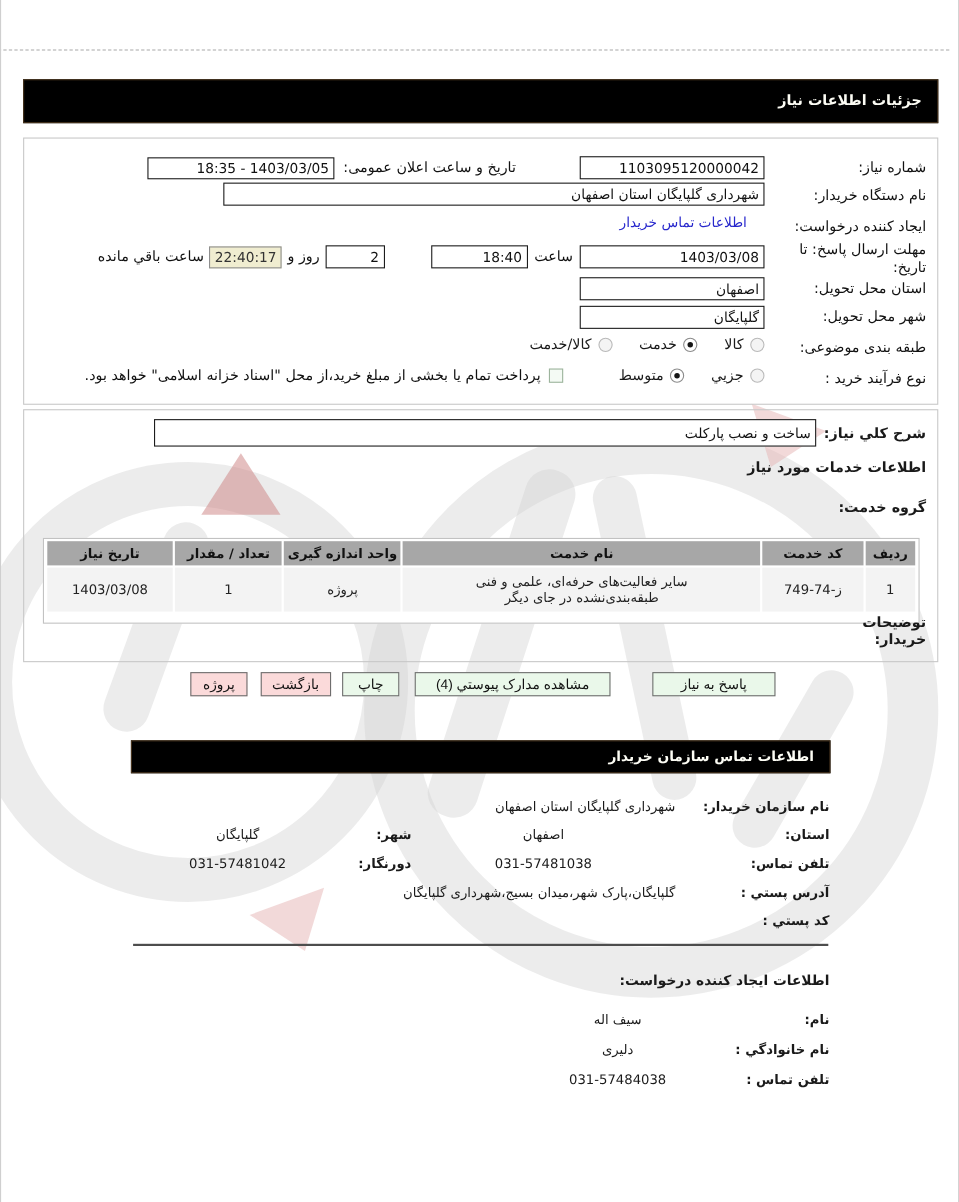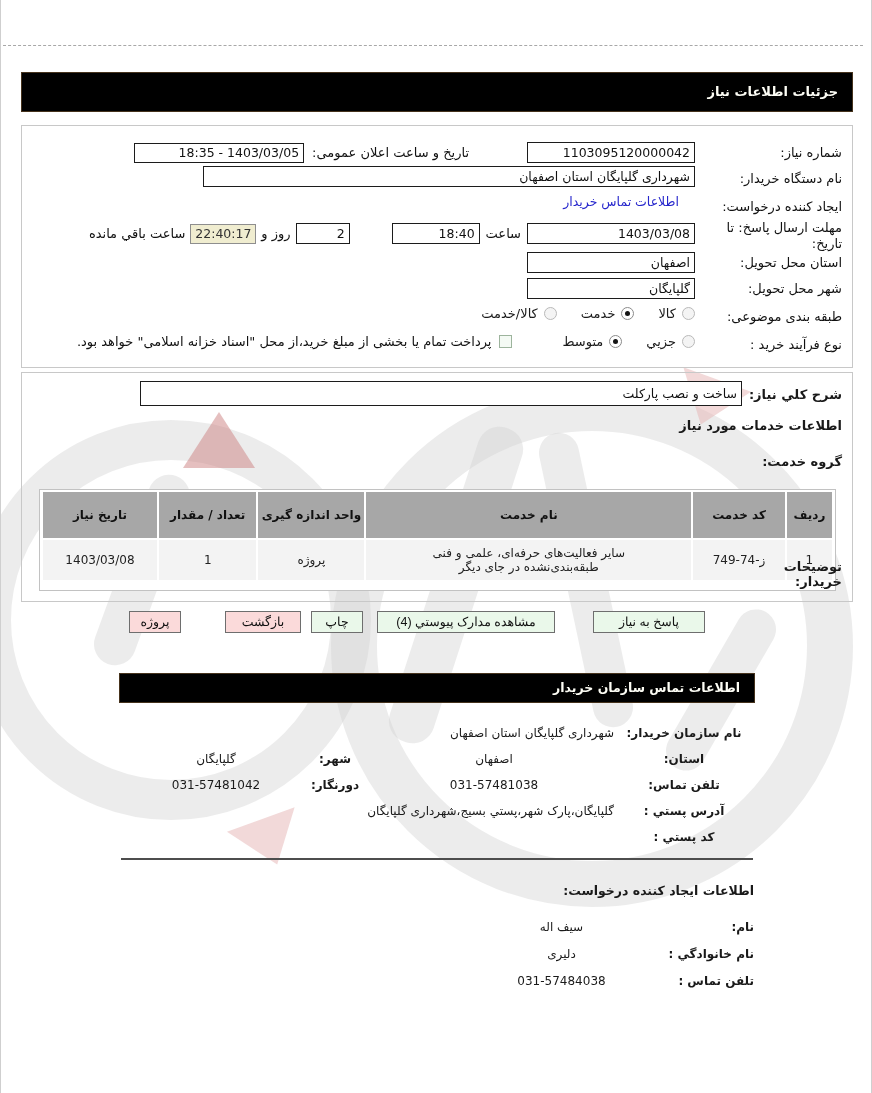--- a/index.html
+++ b/index.html
@@ -49,37 +49,37 @@
   .radio.on{background:#fff;border-color:#8b8b8b;}
   .radio.on::after{content:"";position:absolute;top:3px;left:3px;right:3px;bottom:3px;background:#151515;border-radius:50%;}
   .opt{font-size:13px;margin:0 6px 0 24px;}
   .checkbox{width:13px;height:13px;border:1px solid #9db49d;background:#f4faf4;display:inline-block;box-sizing:border-box;flex:0 0 auto;}
 
   
   .h-bold{position:absolute;font-size:13px;font-weight:bold;right:10px;}
 
   .tablewrap{position:absolute;background:#fff;border:1px solid #c2c2c2;padding:0 1px 8px 1px;box-sizing:border-box;}
   table.svc{border-collapse:separate;border-spacing:2px;width:100%;}
-  table.svc th{background:#a7a7a7;color:#111;font-size:12px;font-weight:bold;padding:16px 2px;white-space:nowrap;margin-top:48px;}
+  table.svc th{background:#a7a7a7;color:#111;font-size:12px;font-weight:bold;padding:4px 2px;white-space:nowrap;margin-top:48px;}
   table.svc td{background:#f3f3f3;font-size:12px;text-align:center;padding:3px 2px;height:34px;color:#222;}
 
   .notebox{position:absolute;background:#fff;border:1px solid #1c1c1c;height:31px;line-height:29px;
     font-size:12.5px;text-align:center;box-sizing:border-box;overflow:hidden;white-space:nowrap;}
 
   
   .btnrow{position:absolute;display:flex;direction:rtl;align-items:center;}
   .btn{height:22px;line-height:20px;font-size:12.5px;border:1px solid #6e6e6e;
     padding:0 10px;box-sizing:border-box;cursor:pointer;white-space:nowrap;color:#111;}
   .btn.green{background:#eaf8ea;}
   .btn.pink{background:#fbdada;}
 
   
   .cgrid{position:absolute;display:grid;grid-template-columns:140px 240px 78px 160px;direction:rtl;
     font-size:12px;row-gap:0;}
-  .cgrid > div{height:26px;line-height:26px;white-space:nowrap;text-align:center;}
+  .cgrid > div{height:26px;line-height:26px;white-space:nowrap;}
   .cl{font-weight:bold;text-align:right;}
   .cv{text-align:center;}
   .cv.ta-r{text-align:right;overflow:visible;}
 
   .divider{position:absolute;border-top:2px solid #4d4d4d;}
 
   .kgrid{position:absolute;display:grid;grid-template-columns:125px 135px;direction:rtl;font-size:12px;}
   .kgrid > div{height:27px;line-height:27px;white-space:nowrap;}
 </style>
 </head>
@@ -211,21 +211,21 @@
     <div class="h-bold" style="top:186px;width:78px;">توضیحات خریدار:</div>
   </div>
 
   <div class="btnrow z" style="top:611px;right:166px;">
     <button class="btn green" style="width:112px;">پاسخ به نیاز</button>
     <span style="width:38px;"></span>
     <button class="btn green" style="width:178px;">مشاهده مدارک پیوستي (4)</button>
     <span style="width:14px;"></span>
     <button class="btn green" style="width:52px;">چاپ</button>
     <span style="width:10px;"></span>
-    <button class="btn pink" style="width:76px;margin-left:32px;">بازگشت</button>
+    <button class="btn pink" style="width:64px;">بازگشت</button>
     <span style="width:12px;"></span>
     <button class="btn pink" style="width:52px;">پروژه</button>
   </div>
 
   <div class="bar z" style="top:673px;left:118px;width:636px;height:30px;line-height:28px;font-size:12.5px;">
     <span class="t">اطلاعات تماس سازمان خریدار</span>
   </div>
 
   <div class="cgrid z" style="top:720px;right:117px;">
     <div class="cl">نام سازمان خریدار:</div>
@@ -237,21 +237,21 @@
     <div class="cv">اصفهان</div>
     <div class="cl">شهر:</div>
     <div class="cv">گلپایگان</div>
 
     <div class="cl">تلفن تماس:</div>
     <div class="cv ltr">031-57481038</div>
     <div class="cl">دورنگار:</div>
     <div class="cv ltr">031-57481042</div>
 
     <div class="cl">آدرس پستي :</div>
-    <div class="cv ta-r">گلپایگان،پارک شهر،پستي بسیج،شهرداری گلپایگان</div>
+    <div class="cv ta-r">گلپایگان،پارک شهر،میدان بسیج،شهرداری گلپایگان</div>
     <div></div>
       <div></div>
 
     <div class="cl">کد پستي :</div>
     <div></div>
       <div></div>
   </div>
 
   <div class="divider z" style="top:858px;left:120px;width:632px;"></div>
 

